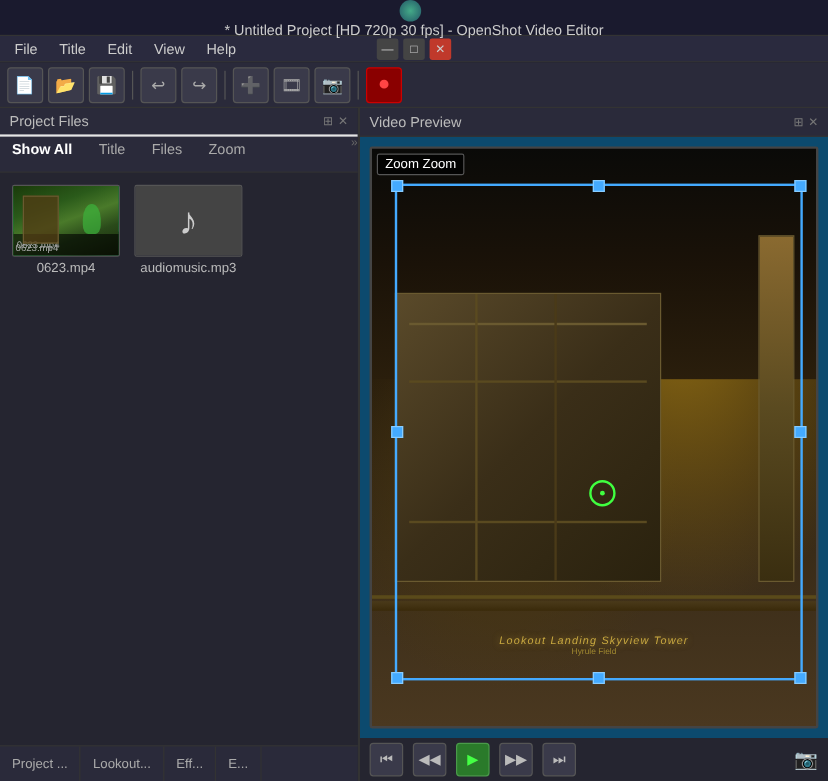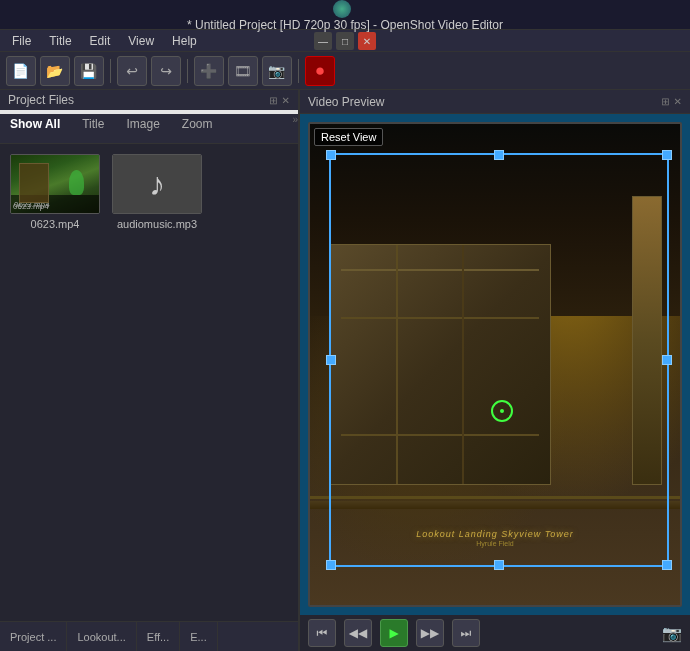--- a/index.html
+++ b/index.html
@@ -126,21 +126,21 @@
       display: flex;
       flex-direction: column;
     }
     #project-files-header {
       background: #2a2a3a;
       height: 24px;
       display: flex;
       align-items: center;
       justify-content: space-between;
       padding: 0 8px;
-      border-bottom: 4px solid #e5e5e5;
+      border-bottom: 2px solid #e5e5e5;
     }
     #project-files-header .title {
       font-size: 12px;
       color: #bbb;
     }
     #project-files-header .icons {
       display: flex;
       gap: 4px;
       color: #777;
       font-size: 10px;
@@ -398,21 +398,21 @@
         <span class="title">Project Files</span>
         <div class="icons">
           <span>⊞</span>
           <span>✕</span>
         </div>
       </div>
 
       <div id="filter-tabs">
         <span class="filter-tab active">Show All</span>
         <span class="filter-tab">Title</span>
-        <span class="filter-tab">Image</span>
+        <span class="filter-tab">Files</span>
         <span class="filter-tab">Zoom</span>
         <span class="filter-expand">»</span>
       </div>
 
       <div id="files-grid">
 
         <div class="file-item">
           <div class="file-thumbnail">
             <div class="video-thumb-inner">
               <div style="width:100%;height:100%;background:linear-gradient(160deg,#1a3a0a 0%,#2a5a1a 30%,#4a7a2a 50%,#2a4a1a 70%,#1a2a0a 100%);position:relative;">
@@ -451,21 +451,21 @@
     <div id="preview-header">
       <span class="title">Video Preview</span>
       <div class="icons">
         <span>⊞</span>
         <span>✕</span>
       </div>
     </div>
 
     <div id="video-preview-area">
       <div id="video-canvas">
-        <div class="reset-zoom-btn">Reset View</div>
+        <div class="reset-zoom-btn">Zoom Zoom</div>
 
         <div class="scene-bg">
 
           <div style="position:absolute;top:0;left:0;right:0;height:40%;background:linear-gradient(180deg,#0a0a08 0%,#1a1208 50%,#2a1e0c 100%);"></div>
 
           <div style="position:absolute;bottom:25%;left:5%;width:60%;height:50%;background:linear-gradient(135deg,#5a4a2a 0%,#3a2e18 50%,#2a220e 100%);border:1px solid #6a5a30;overflow:hidden;">
 
             <div style="position:absolute;top:10%;left:5%;right:5%;height:2px;background:#6a5a30;"></div>
             <div style="position:absolute;top:30%;left:5%;right:5%;height:2px;background:#5a4a20;"></div>
             <div style="position:absolute;bottom:20%;left:5%;right:5%;height:2px;background:#5a4a20;"></div>

